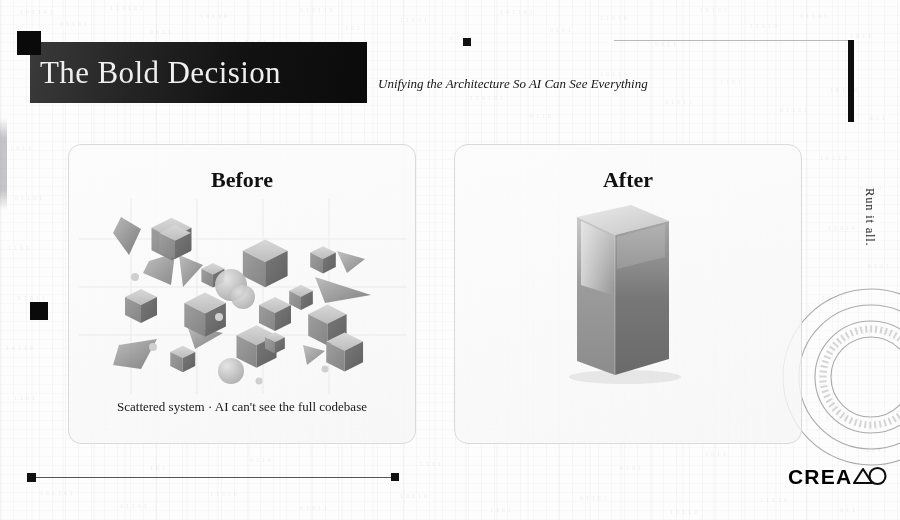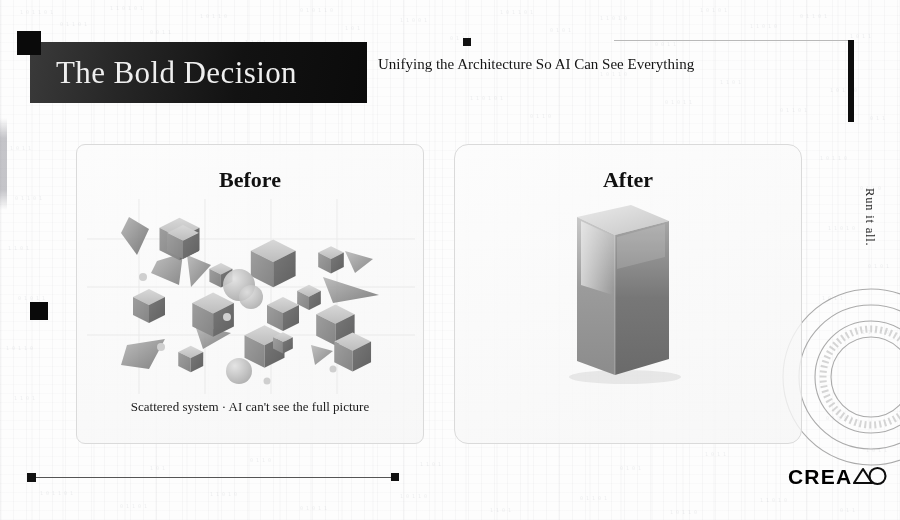--- a/index.html
+++ b/index.html
@@ -73,41 +73,42 @@
     background: linear-gradient(100deg, #3a3a3a 0%, #262626 28%, #121212 62%, #0b0b0b 100%);
     z-index: 3;
     display: flex;
     align-items: center;
   }
   .title-text {
     color: #efefef;
     font-size: 31px;
     font-weight: 400;
     letter-spacing: 0.4px;
-    padding-left: 26px;
+    padding-left: 10px;
     font-family: "Liberation Serif", "DejaVu Serif", serif;
     white-space: nowrap;
   }
 
   .corner-square-tl {
     position: absolute;
     left: 17px; top: 31px;
     width: 24px; height: 24px;
     background: #0a0a0a;
     z-index: 4;
   }
 
   .subtitle {
     position: absolute;
-    left: 378px; top: 56px;
-    font-size: 15px;
+    left: 378px; top: 76px;
+    font-size: 13px;
     color: #141414;
     white-space: nowrap;
     font-family: "Liberation Serif", "DejaVu Serif", serif;
     z-index: 3;
+    font-style: italic;
   }
 
   
   .deco-sq-top {
     position: absolute;
     left: 463px; top: 38px;
     width: 8px; height: 8px;
     background: #111;
     z-index: 3;
   }
@@ -183,21 +184,21 @@
     position: absolute;
     top: 144px;
     width: 348px;
     height: 300px;
     border: 1px solid #dadada;
     border-radius: 13px;
     background: linear-gradient(160deg, rgba(252,252,252,0.92) 0%, rgba(246,246,246,0.80) 100%);
     z-index: 2;
     overflow: hidden;
   }
-  .panel-before { left: 76px; border-radius: 9px; }
+  .panel-before { left: 68px; }
   .panel-after  { left: 454px; border-radius: 14px; }
 
   .panel-title {
     position: absolute;
     top: 22px; left: 0; right: 0;
     text-align: center;
     font-size: 22px;
     font-weight: 700;
     color: #111;
     font-family: "Liberation Serif", "DejaVu Serif", serif;
@@ -405,21 +406,21 @@
       <circle cx="152" cy="86" r="16" fill="url(#sph)" opacity="0.92"></circle>
       <circle cx="164" cy="98" r="12" fill="url(#sph)" opacity="0.85"></circle>
       <circle cx="152" cy="172" r="13" fill="url(#sph)" opacity="0.9"></circle>
       <circle cx="56" cy="78" r="4" fill="#cfcfcf"></circle>
       <circle cx="140" cy="118" r="4" fill="#cfcfcf"></circle>
       <circle cx="74" cy="148" r="4" fill="#cfcfcf"></circle>
       <circle cx="180" cy="182" r="3.5" fill="#cfcfcf"></circle>
       <circle cx="246" cy="170" r="3.5" fill="#cfcfcf"></circle>
     </svg>
 
-    <div class="panel-caption">Scattered system · AI can't see the full picture</div>
+    <div class="panel-caption">Scattered system · AI can't see the full codebase</div>
   </div>
 
   <div class="panel panel-after">
     <div class="panel-title">After</div>
 
     <svg class="panel-art" viewBox="0 0 328 195">
       <defs>
         <linearGradient id="mTop" x1="0" y1="0" x2="1" y2="1">
           <stop offset="0" stop-color="#eaeaea"></stop>
             <stop offset="1" stop-color="#c6c6c6"></stop>

